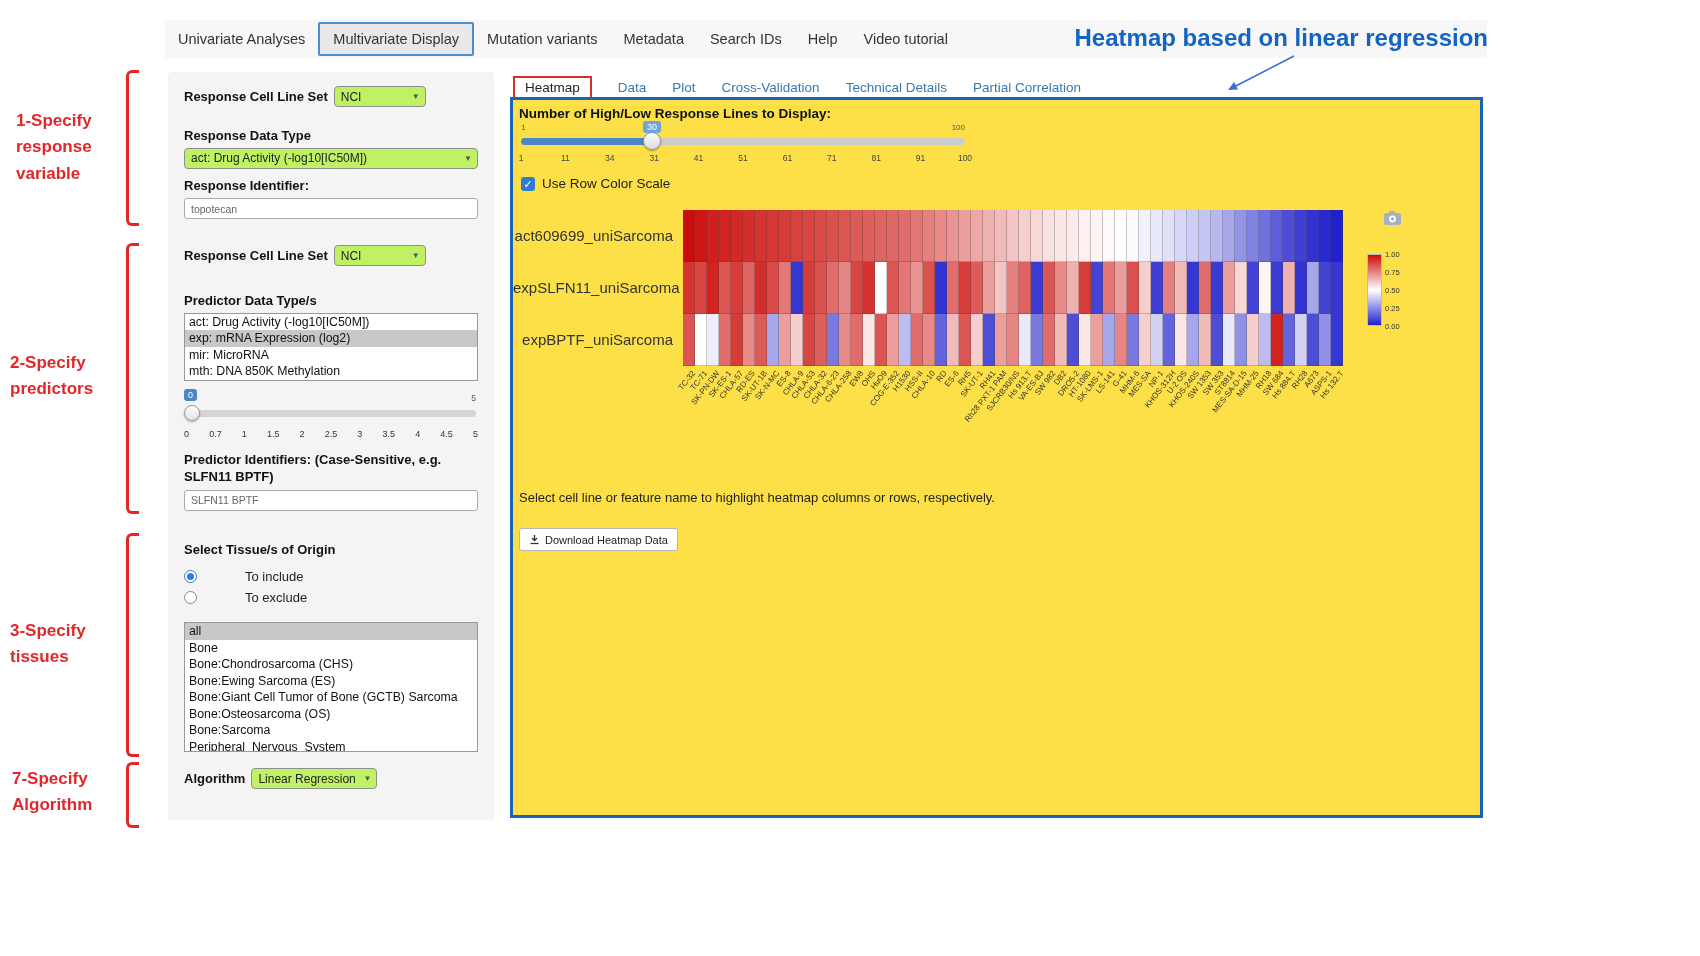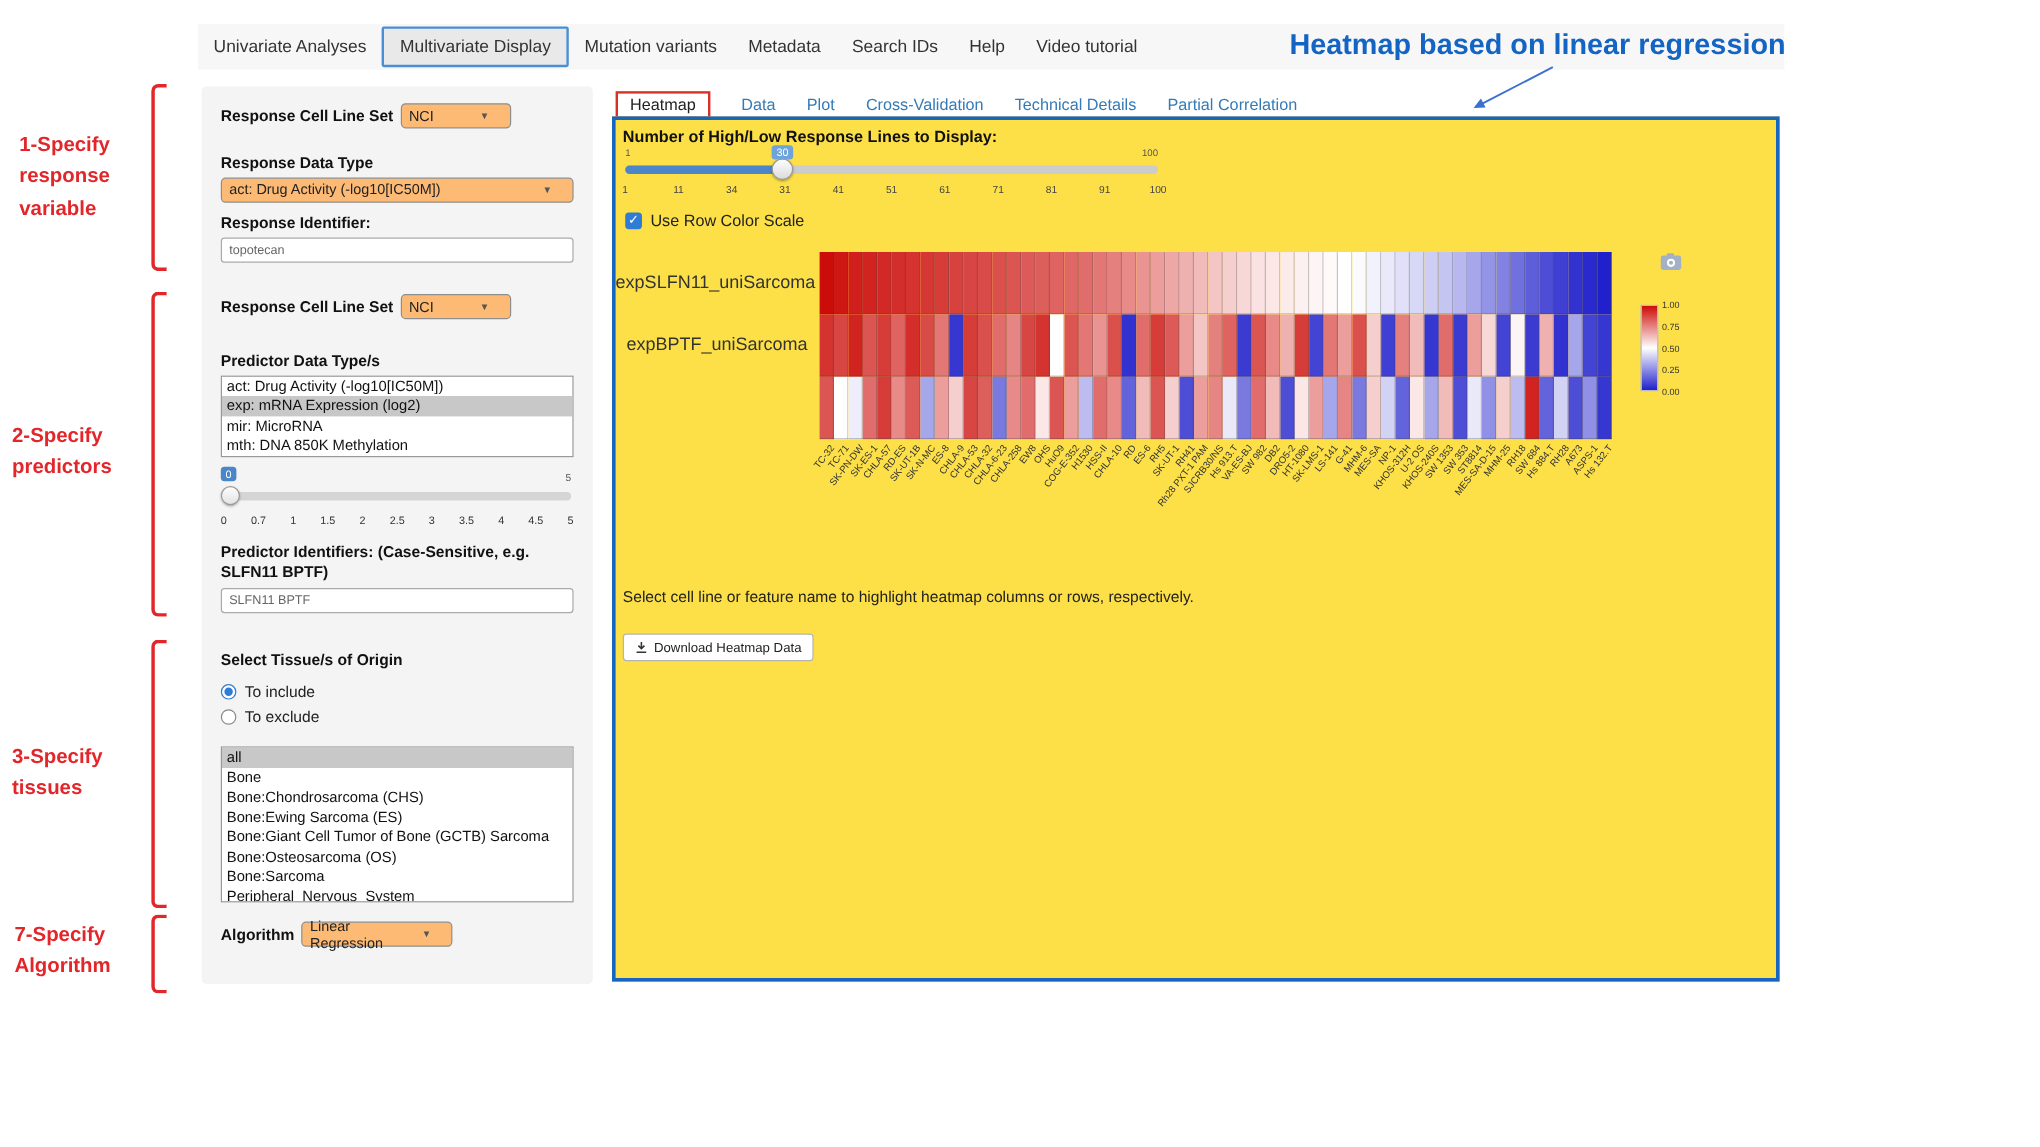--- a/index.html
+++ b/index.html
@@ -48,23 +48,23 @@
   .b4 { top:762px; height:66px; }
 
   
   .sidebar {
     position:absolute; left:168px; top:72px; width:326px; height:748px;
     background:#f4f4f4; border-radius:4px; padding:14px 16px; overflow:hidden;
   }
   .sb-label { font-size:13px; font-weight:bold; color:#111; line-height:1.35; }
   .inline-row { display:flex; align-items:center; gap:6px; }
   .select {
-    height:21px; background:#fdba74; border:1px solid #8e8e8e; border-radius:4px;
+    height:21px; background:#bef264; border:1px solid #8e8e8e; border-radius:4px;
     display:inline-flex; align-items:center; justify-content:space-between;
-    padding:0 17px 0 6px; font-size:12px; color:#222; cursor:pointer; gap:6px;
+    padding:0 5px 0 6px; font-size:12px; color:#222; cursor:pointer; gap:6px;
   }
   .select .chev { font-size:8px; color:#555; }
   .select.w-sm { width:92px; }
   .select.w-full { width:294px; }
   .select.w-alg { width:126px; }
   .text-input {
     width:294px; height:21px; border:1px solid #aaa; border-radius:3px; background:#fff;
     font-family:"Liberation Sans", sans-serif; font-size:10.5px; color:#666; padding:0 6px;
   }
   .listbox {
@@ -84,21 +84,21 @@
   .mini-handle {
     position:absolute; left:-2px; top:-5px; width:16px; height:16px; border-radius:50%;
     background:linear-gradient(#fdfdfd,#e3e3e3); border:1px solid #999; box-shadow:0 1px 2px rgba(0,0,0,.3); cursor:pointer;
   }
   .mini-ticks { display:flex; justify-content:space-between; width:294px; font-size:9px; color:#333; margin-top:2px; }
 
   .radio-row { display:flex; align-items:center; gap:7px; height:21px; cursor:pointer; }
   .radio { width:13px; height:13px; border-radius:50%; border:1px solid #888; background:#fff; position:relative; }
   .radio.checked { border-color:#2e7cd6; }
   .radio.checked::after { content:""; position:absolute; left:2px; top:2px; width:7px; height:7px; border-radius:50%; background:#2e7cd6; }
-  .radio-label { font-size:13px; color:#222; }
+  .radio-label { font-size:13px; color:#222;margin-left:41px; }
 
   
   .main-tabs { position:absolute; left:513px; top:76px; display:flex; align-items:center; gap:26px; height:22px; }
   .main-tab { font-size:13.5px; color:#337ab7; cursor:pointer; white-space:nowrap; }
   .main-tab.active { color:#222; border:2px solid #d93025; padding:2px 10px; background:#fff; }
 
   
   .main-panel {
     position:absolute; left:510px; top:97px; width:973px; height:721px;
     border:3px solid #1665c0; background:#fde047;
@@ -303,20 +303,21 @@
       <span class="tick" style="left: 399.6px;">91</span>
       <span class="tick" style="left: 444px;">100</span>
     </div>
 
   <div class="cb-row">
     <span class="checkbox">✓</span>
     <span class="cb-label">Use Row Color Scale</span>
   </div>
 
   <div class="hm-row-labels">
+      <div class="hm-row-label">act609699_uniSarcoma</div>
       <div class="hm-row-label">expSLFN11_uniSarcoma</div>
       <div class="hm-row-label">expBPTF_uniSarcoma</div>
     </div>
   <div class="hm-grid" style="grid-template-columns: repeat(55, 12px);">
       <div class="hm-cell" style="background: rgb(204, 12, 8);"></div>
       <div class="hm-cell" style="background: rgb(206, 22, 18);"></div>
       <div class="hm-cell" style="background: rgb(208, 31, 28);"></div>
       <div class="hm-cell" style="background: rgb(209, 36, 33);"></div>
       <div class="hm-cell" style="background: rgb(210, 41, 38);"></div>
       <div class="hm-cell" style="background: rgb(211, 46, 43);"></div>

